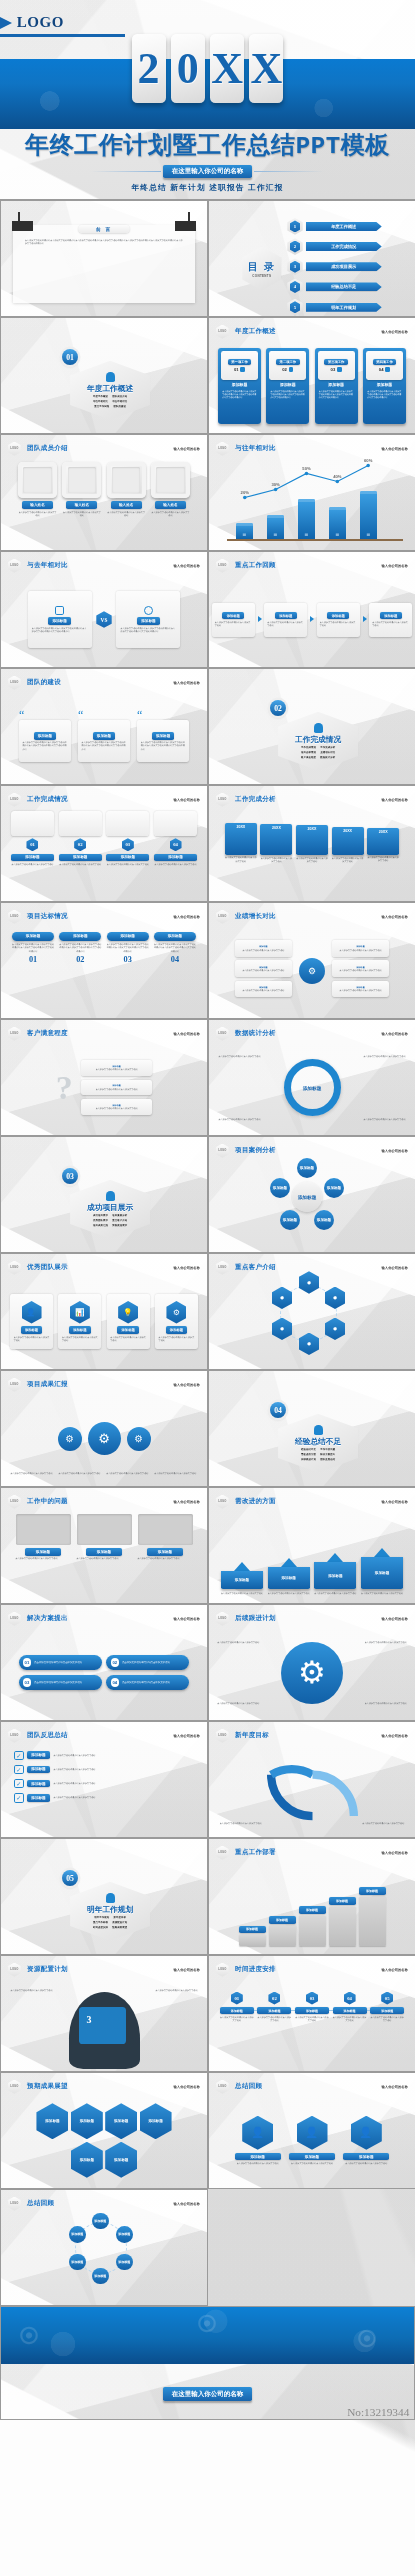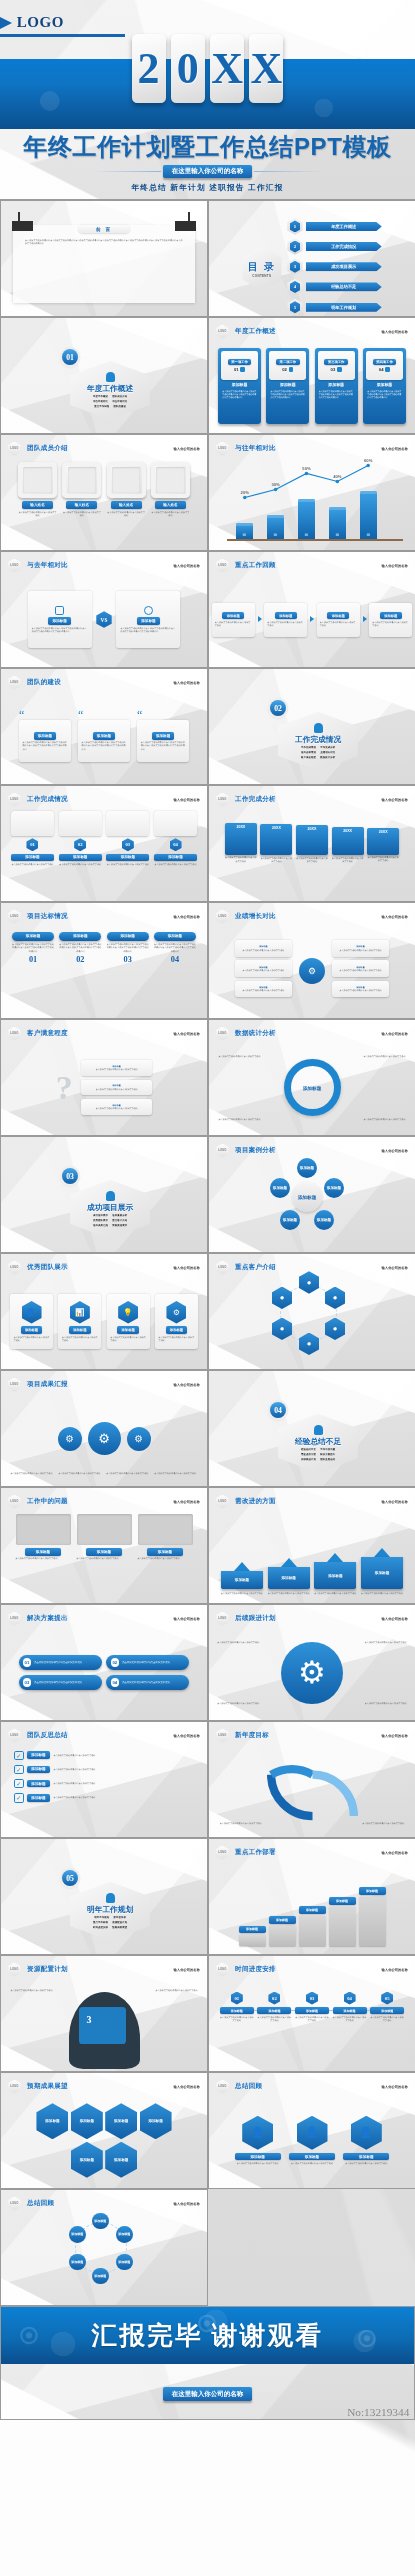--- a/index.html
+++ b/index.html
@@ -45,21 +45,21 @@
     width:34px; height:69px; border-radius:5.3px;
     background:linear-gradient(165deg,#fefefe 0%, #f2f2f2 45%, #d9d9d9 100%);
     box-shadow:0 3px 5.3px rgba(0,0,0,.33);
     display:flex; align-items:center; justify-content:center;
     font-family:"Liberation Serif", serif; font-weight:bold; font-size:44px;
     color:#1565b0; line-height:1;
     text-shadow:0.6px 0.6px 0 rgba(255,255,255,.7);
   }
   #hero .bottom { position:relative; height:71px; display:flex; flex-direction:column; align-items:center; justify-content:center; }
   .maintitle {
-    font-family:Liberation Sans, sans-serif; font-weight:bold;
+    font-family:Liberation Mono, monospace; font-weight:bold;
     font-size:24px; color:#1565b0; letter-spacing:0.6px; line-height:1.05;
     text-shadow:0.6px 1.2px 1.2px rgba(0,0,0,.22);
     margin-top:-2.4px;
   }
   .sub-row { display:flex; align-items:center; justify-content:center; width:100%; margin-top:5.3px;}
   .sub-line { height:0.6px; width:70px; background:linear-gradient(90deg,rgba(21,101,176,0),#8fb7dd);}
   .sub-line.r { background:linear-gradient(270deg,rgba(21,101,176,0),#8fb7dd);}
   .sub-pill {
     background:linear-gradient(#2b8fd8,#1764ad); color:#fff; border-radius:1.8px;
     font-size:6.5px; font-weight:bold; padding:2.4px 8.3px; margin:0 2.4px;
@@ -1128,21 +1128,20 @@
         <div style="position:absolute;left:68px;top:13.6px;width:16.6px;height:16.6px;border-radius:50%;background:linear-gradient(#2e8fd6,#1160a7);display:flex;align-items:center;justify-content:center;color:#fff;font-size:3px;font-weight:bold;">添加标题</div>
     </div>
     </div>
   </div>
 
 <div id="footer" class="poly">
   <div class="f-blue">
     <span class="wm-ghost" style="left:18px;top:18px;">⦿</span>
     <span class="wm-ghost" style="left:196px;top:6px;">⦿</span>
     <span class="wm-ghost" style="left:356px;top:21.4px;">⦿</span>
-    <div class="f-text">汇报完毕  谢谢观看</div>
   </div>
   <div class="f-bottom">
     <div class="sub-row">
       <span class="sub-line"></span>
       <span class="sub-pill">在这里输入你公司的名称</span>
       <span class="sub-line r"></span>
     </div>
   </div>
   <div class="watermark">No:13219344</div>
 </div>

